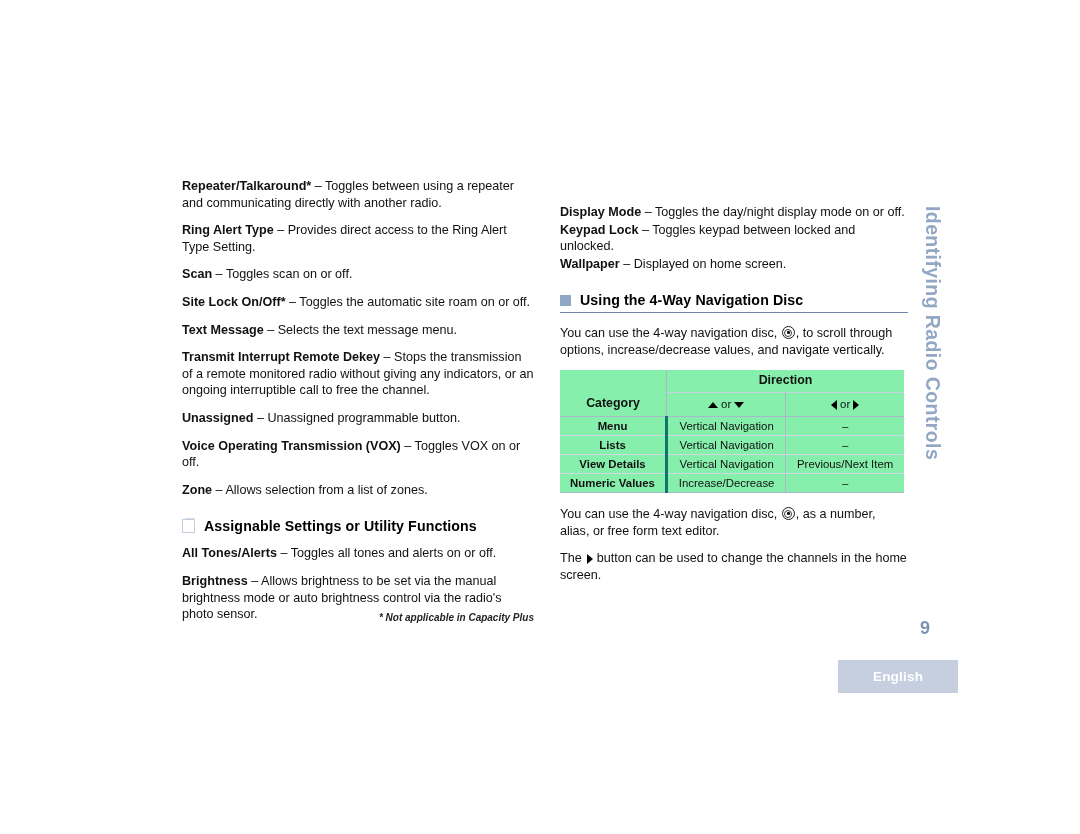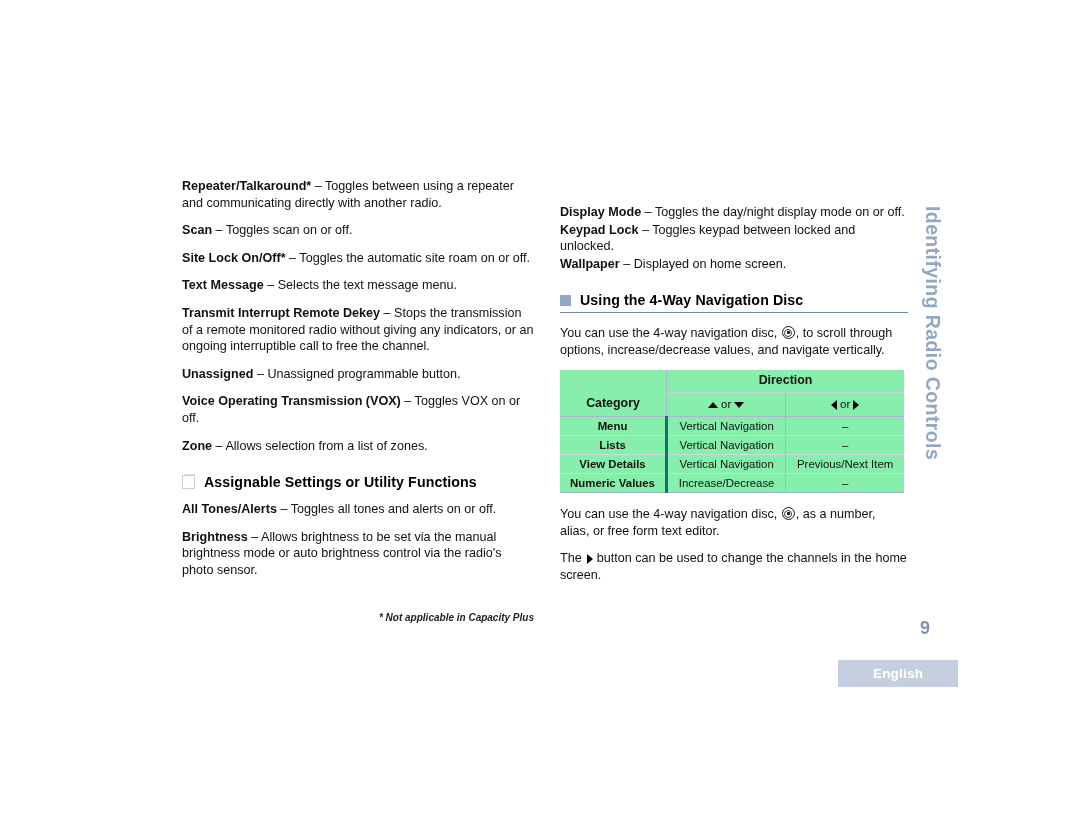--- a/index.html
+++ b/index.html
@@ -275,21 +275,21 @@
     text-align: center;
     font-size: 18px;
     font-weight: bold;
     color: #7d93b4;
   }
   .lang-badge {
     position: absolute;
     left: 838px;
     top: 660px;
     width: 120px;
-    height: 27px;
+    height: 33px;
     background: #c5cfe0;
     display: flex;
     align-items: center;
     justify-content: center;
   }
   .lang-badge span {
     color: #ffffff;
     font-size: 13.5px;
     font-weight: bold;
     letter-spacing: 0.2px;
@@ -299,20 +299,23 @@
 <body>
 
 <div class="page">
 
   <div class="col-left">
 
     <p class="para">
       <b>Repeater/Talkaround*</b><span class="dash"> – </span><span>Toggles between using a repeater and communicating directly with another radio.</span>
     </p>
 
+    <p class="para">
+      <b>Ring Alert Type</b><span class="dash"> – </span><span>Provides direct access to the Ring Alert Type Setting.</span>
+    </p>
 
     <p class="para">
       <b>Scan</b><span class="dash"> – </span><span>Toggles scan on or off.</span>
     </p>
 
     <p class="para">
       <b>Site Lock On/Off*</b><span class="dash"> – </span><span>Toggles the automatic site roam on or off.</span>
     </p>
 
     <p class="para">

